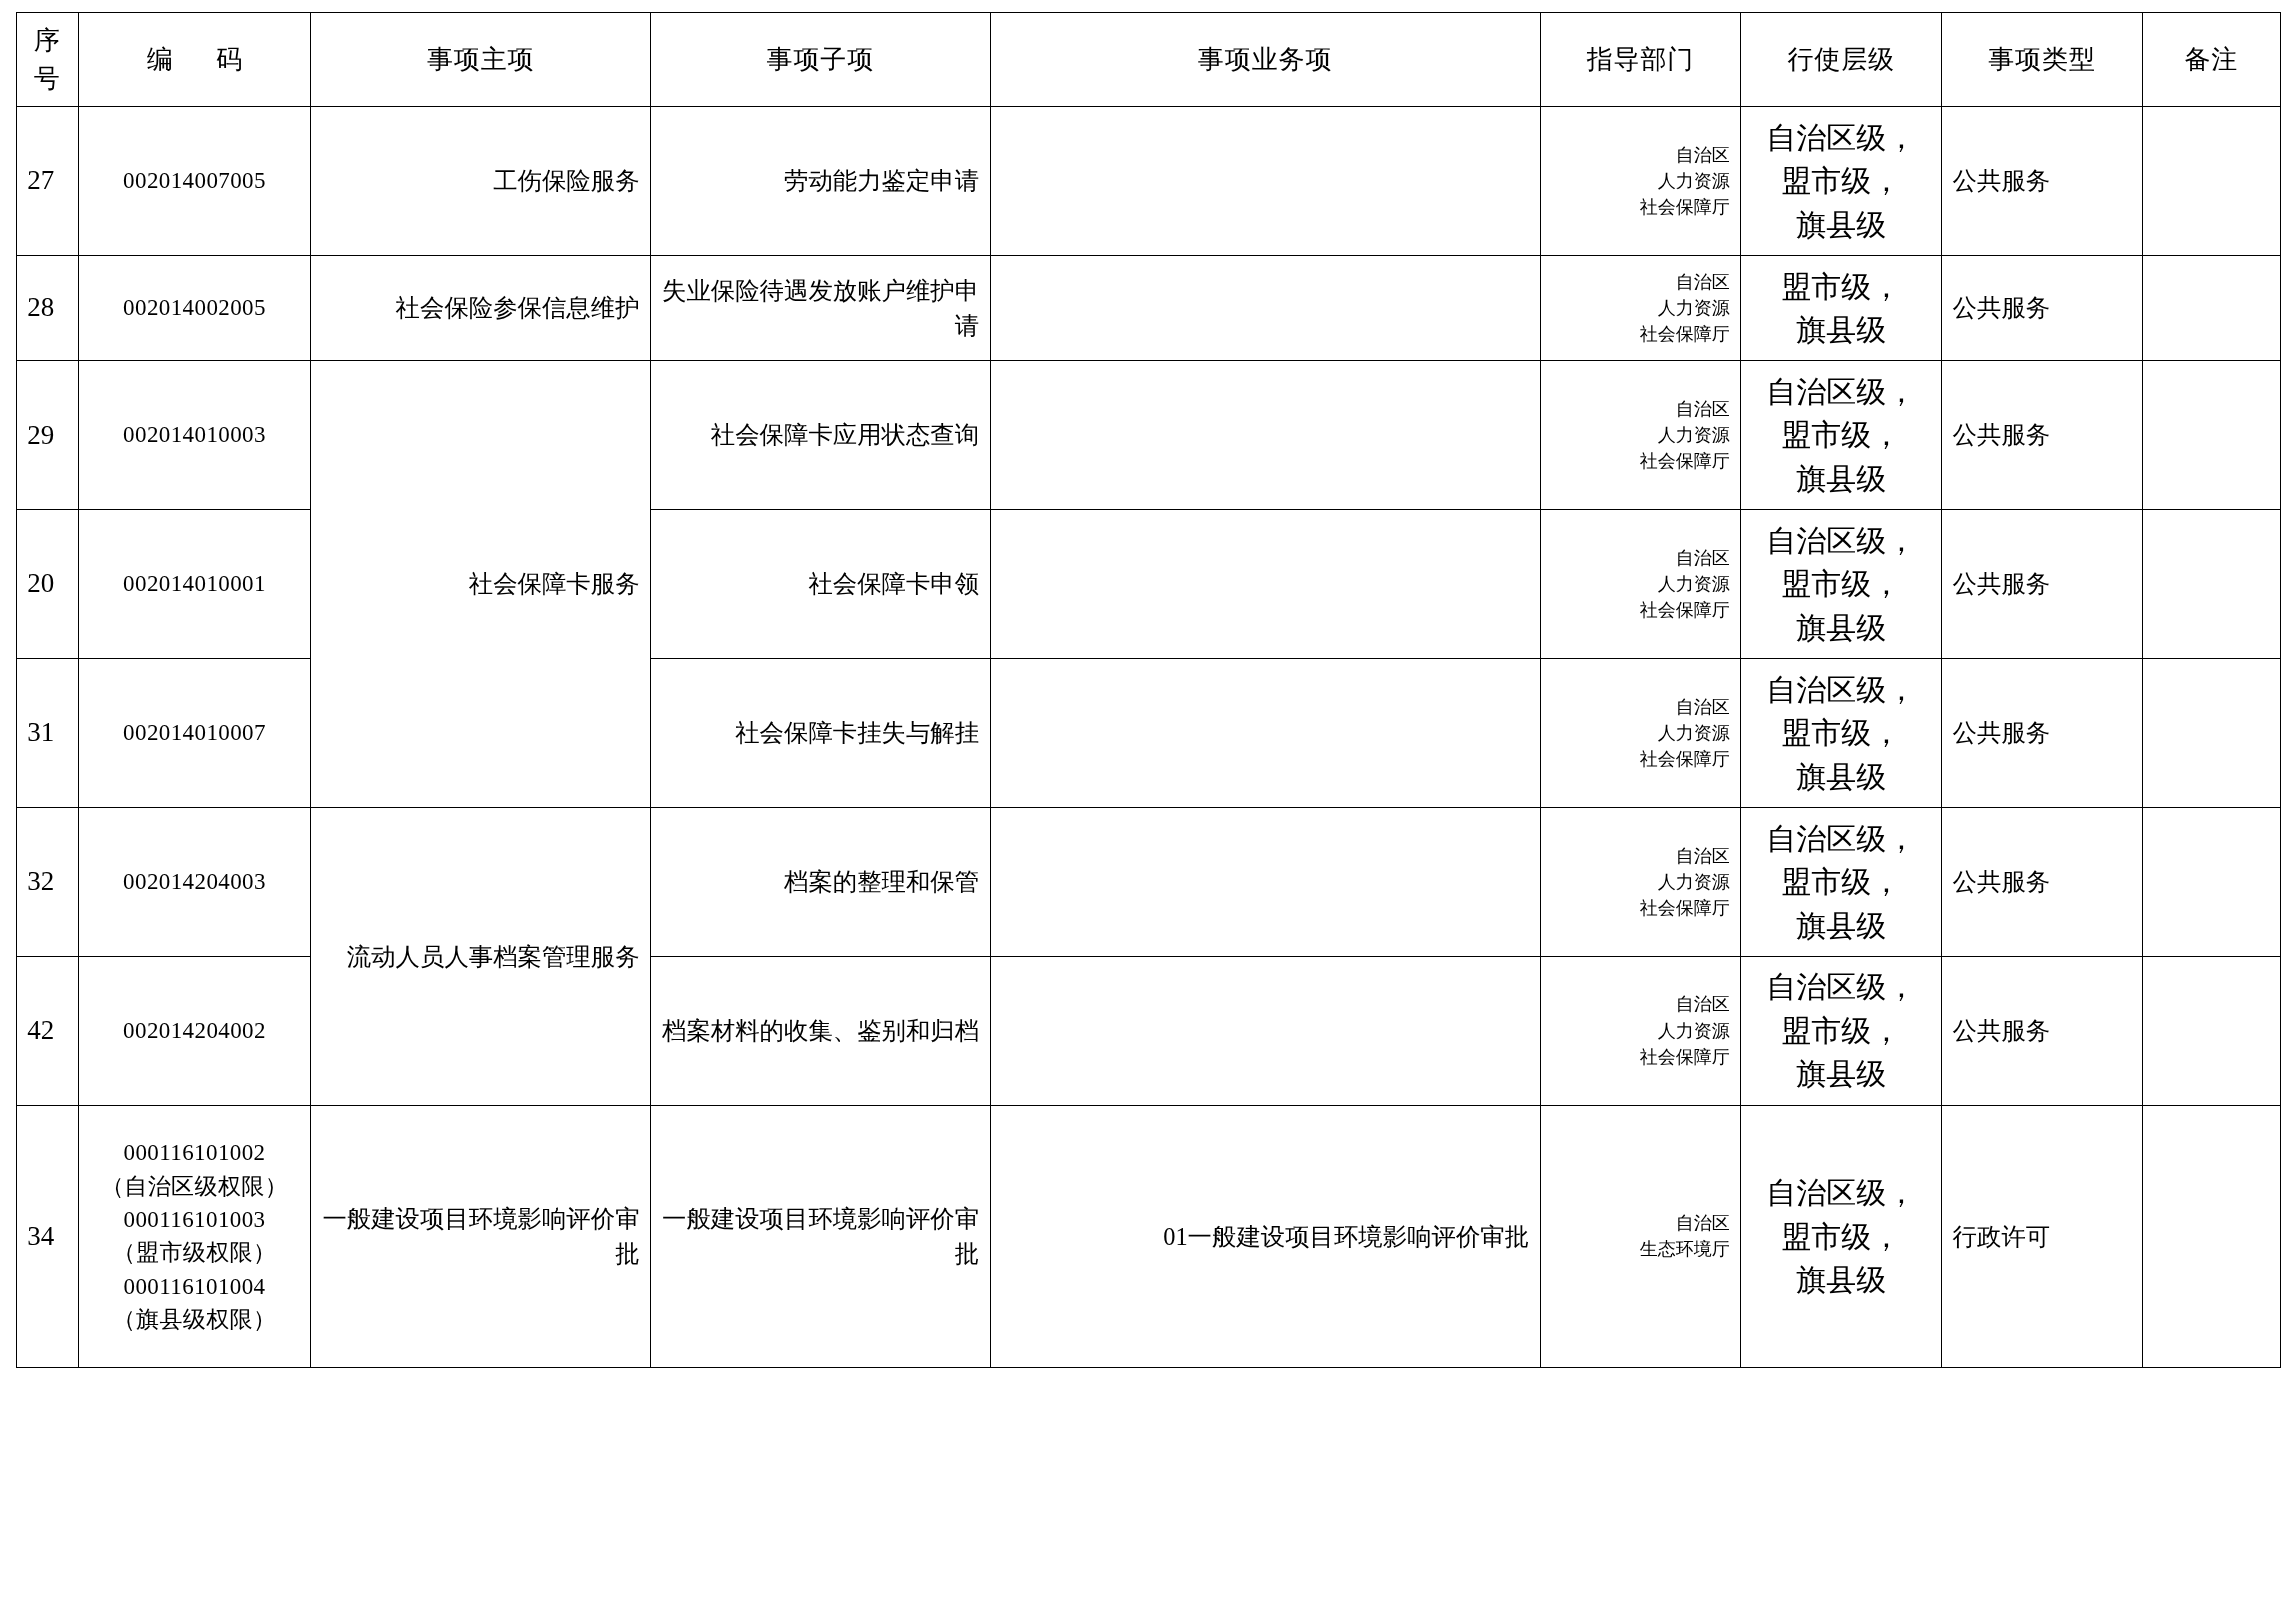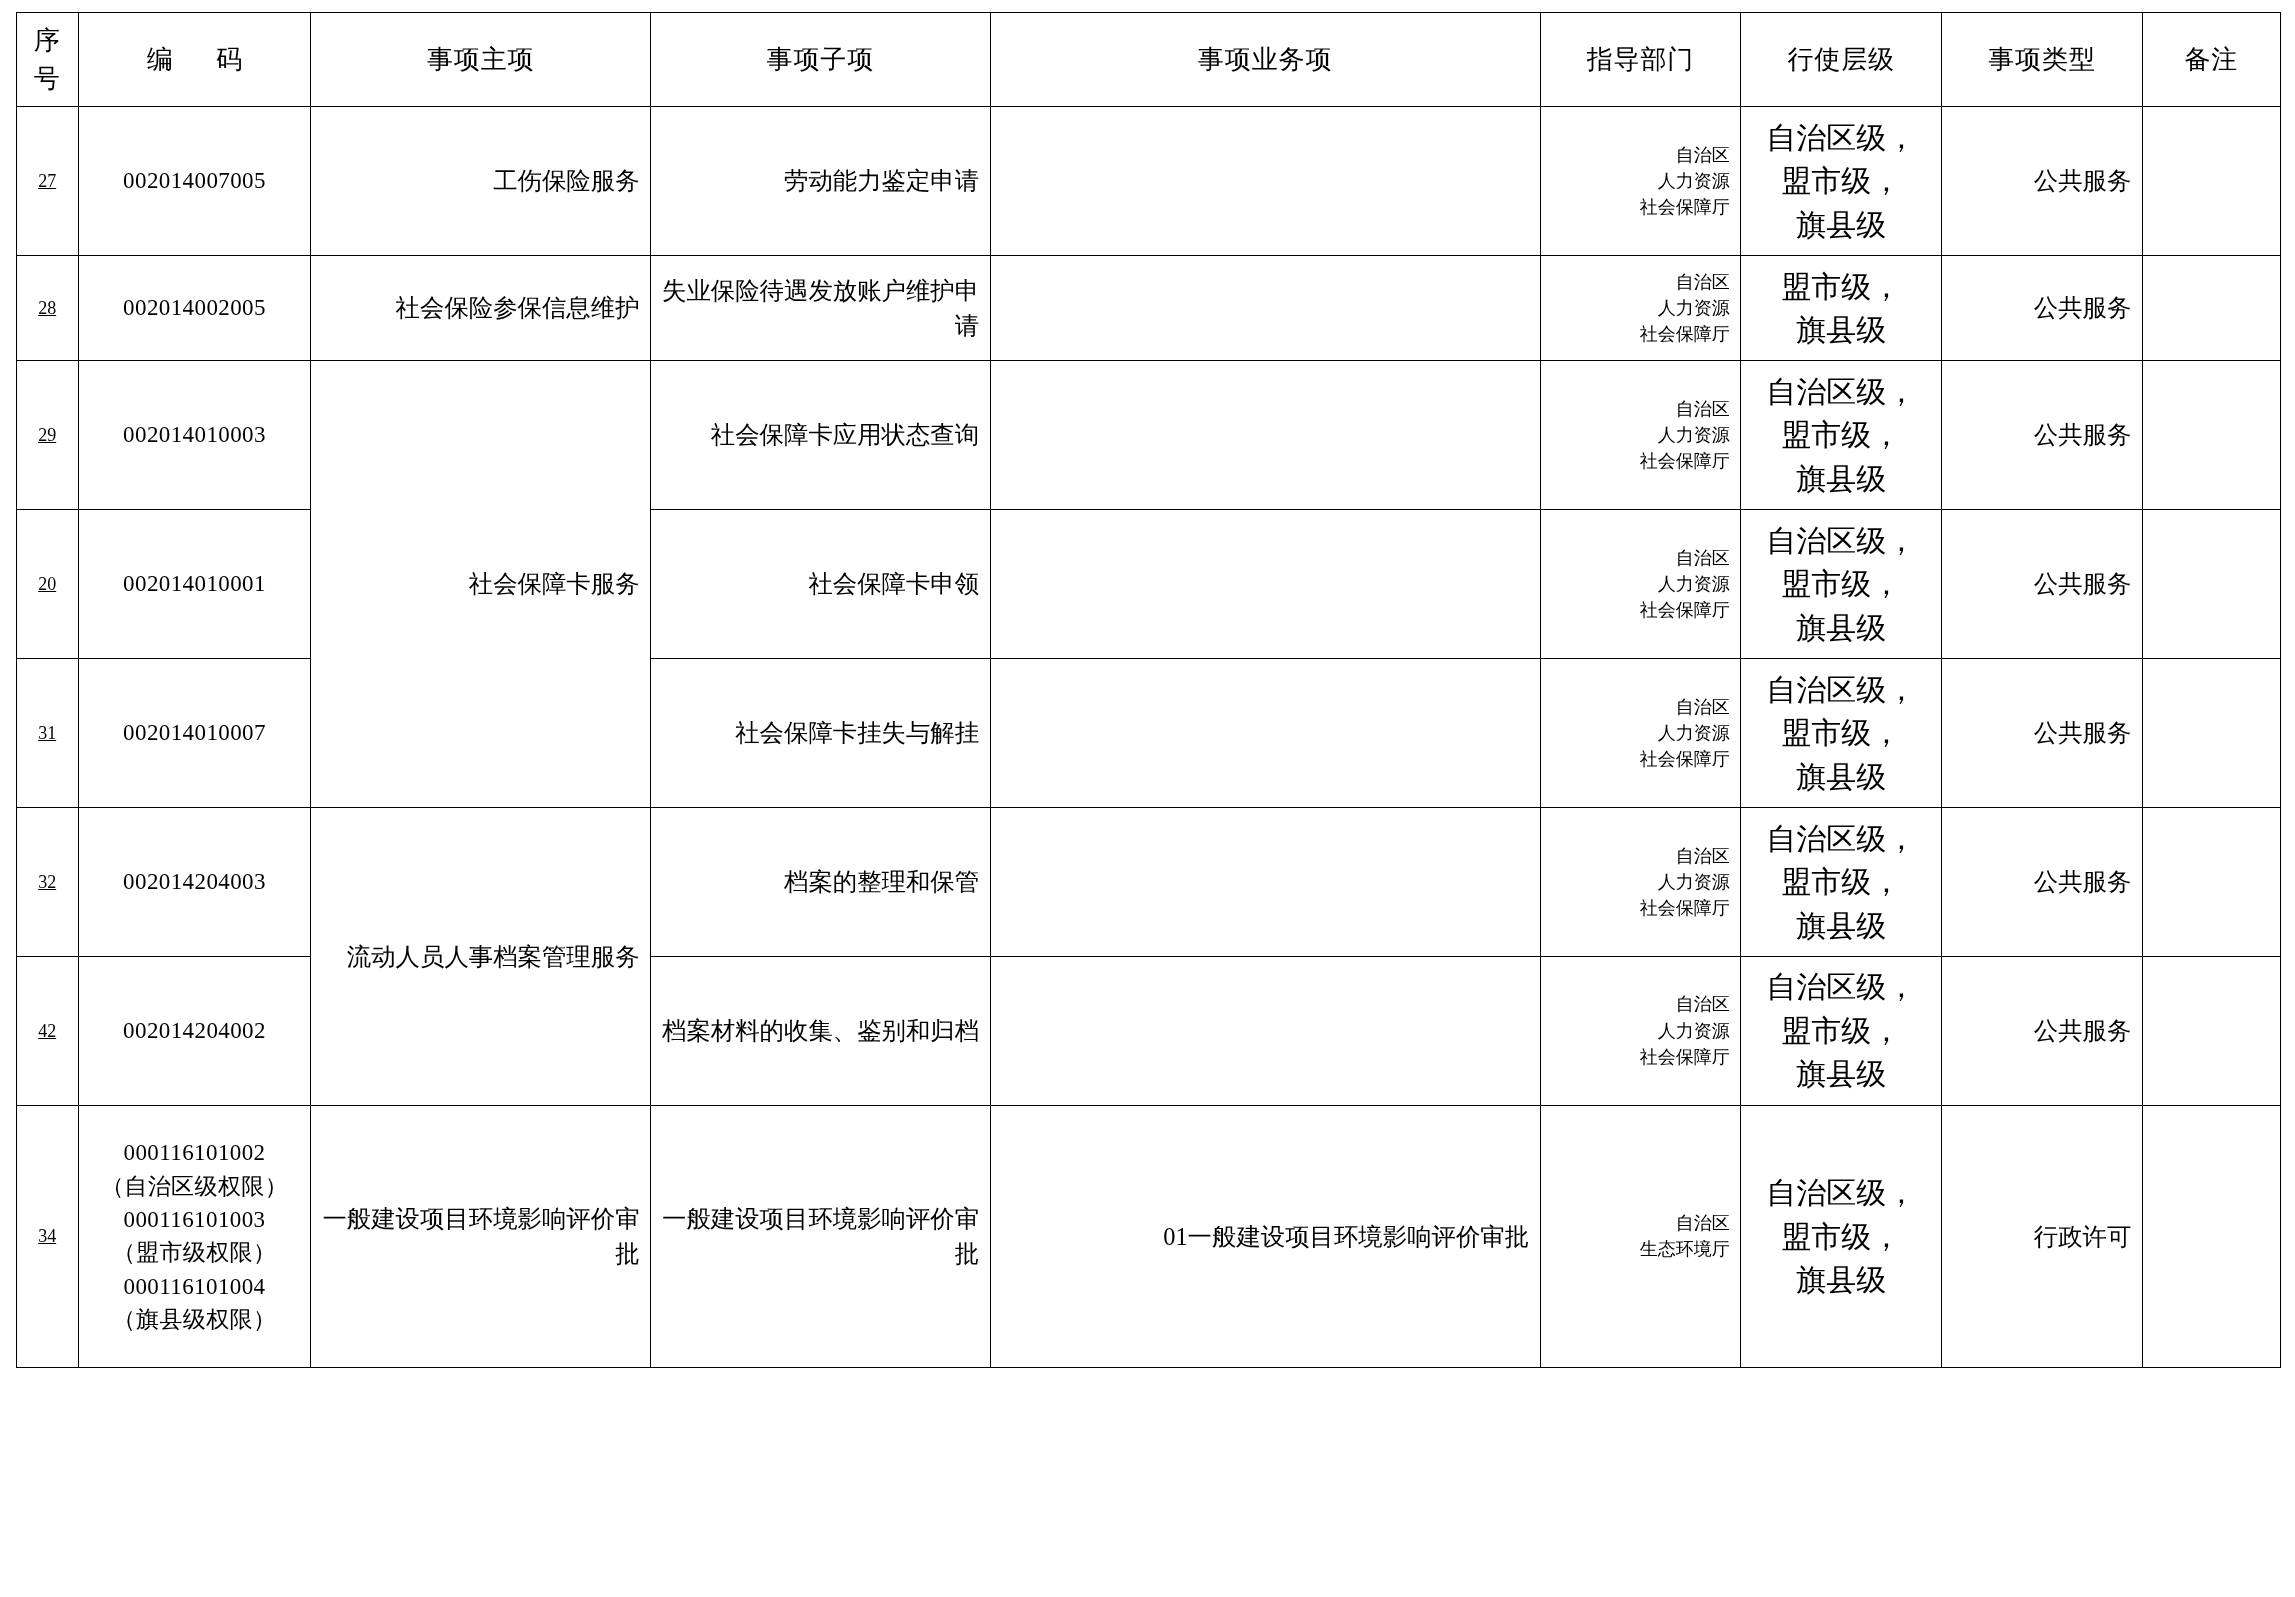--- a/index.html
+++ b/index.html
@@ -35,21 +35,21 @@
     font-size: 26px;
     letter-spacing: 0.9px;
     padding: 10.5px 5.2px;
     height: 45px;
   }
   th.col-code {
     letter-spacing: 8.7px;
     text-indent: 8.7px;
   }
 
-  td.seq { text-align: center; font-size: 18px; text-decoration: underline; }
+  td.seq { text-align: left; font-size: 27px; }
   td.code {
     text-align: center;
     font-size: 23px;
     letter-spacing: 0.4px;
     margin-left: 24px;
   }
   td.code .code-line { display: block; white-space: nowrap; }
   td.main-item, td.sub-item, td.biz-item {
     text-align: right;
     font-size: 24.4px;
@@ -58,21 +58,21 @@
     text-align: right;
     font-size: 18px;
     white-space: pre-line;
   }
   td.level {
     text-align: center;
     font-size: 30px;
     white-space: pre-line;
   }
   td.type {
-    text-align: right;
+    text-align: left;
     font-size: 24.4px;
   }
   td.remark { }
 
   
   col.w-seq    { width: 58px; }
   col.w-code   { width: 218px; }
   col.w-main   { width: 318px; }
   col.w-sub    { width: 318px; }
   col.w-biz    { width: 515px; }

